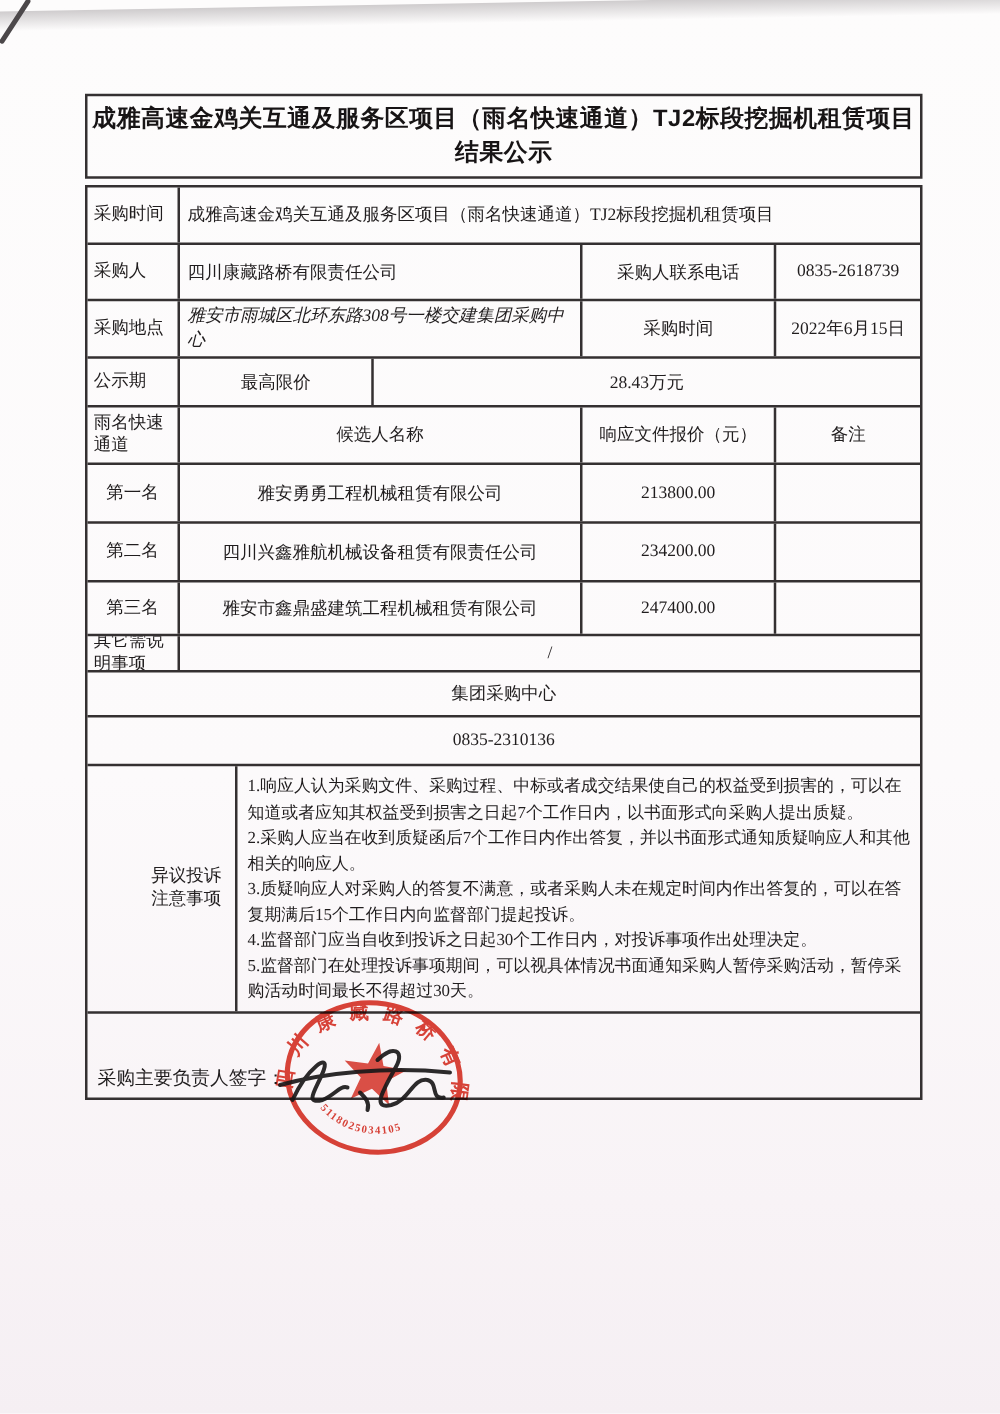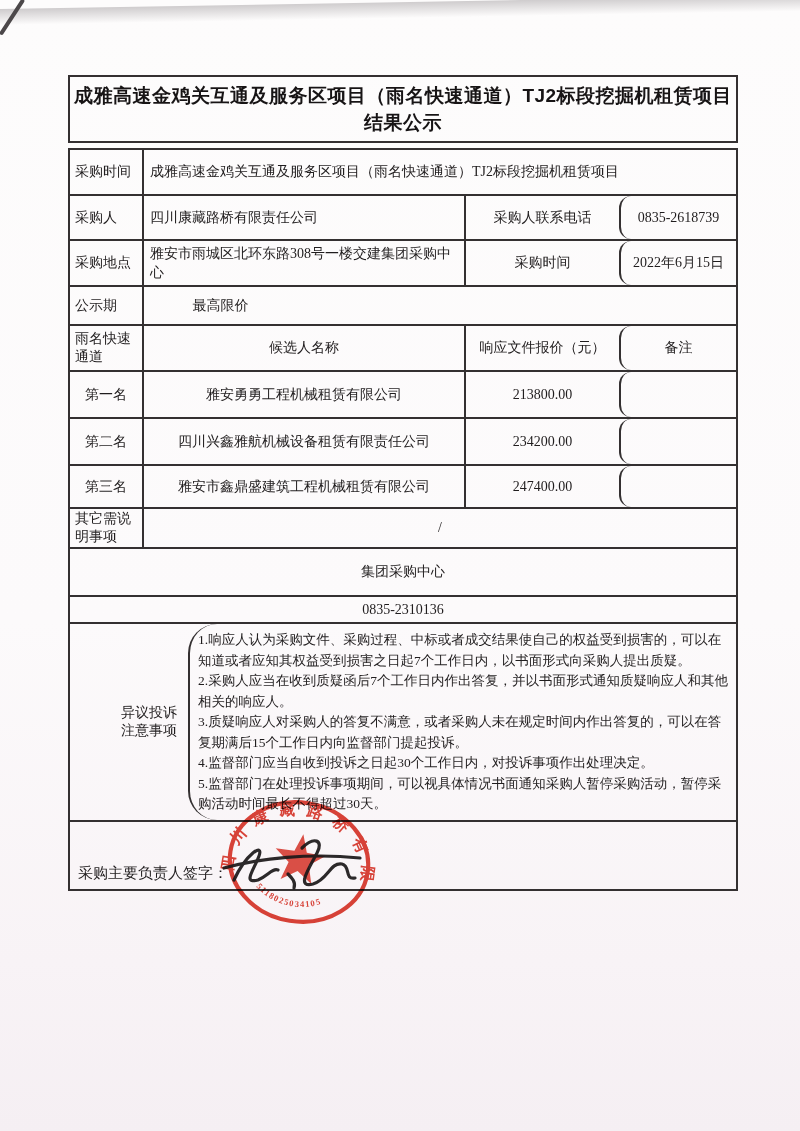--- a/index.html
+++ b/index.html
@@ -45,32 +45,32 @@
   .r:first-child { border-top:none; }
   .c {
     box-sizing:border-box; border-left:2px solid #343031;
     display:flex; align-items:center; padding:2px 6px;
     overflow:hidden;
   }
   .c:first-child { border-left:none; }
   .ca { width:72px; flex:none; padding:2px 5px; line-height:18px; }
   .cb { width:322px; flex:none; }
   .cc { width:155px; flex:none; justify-content:center; text-align:center; }
-  .cd { flex:1; justify-content:center; text-align:right;border-radius:12px; }
+  .cd { flex:1; justify-content:center; text-align:right; }
   .rest { flex:1; }
   .ctr { justify-content:center; text-align:center; }
   .lft { justify-content:flex-start; text-align:left; }
-  .wrap2 { line-height:19px; }
+  .wrap2 { line-height:19px;font-style:italic; }
   .sup-right { flex:1; display:flex; flex-direction:column; }
   .sub { display:flex; align-items:center; justify-content:center; box-sizing:border-box; }
-  .sub1 { height:48px; border-bottom:2px solid #343031; }
+  .sub1 { height:36px; border-bottom:2px solid #343031; }
   .sub2 { flex:1; }
   .obj-body {
     flex:1; display:block; padding:6px 8px 4px 8px;
-    font-size:13.5px; line-height:20.5px; text-align:left;border-radius:29px;
+    font-size:13.5px; line-height:20.5px; text-align:left;
   }
   .obj-body p { margin:0; }
   .obj-label { justify-content:center; text-align:left;margin-left:46px; }
   .sig-row .c { font-size:15px; padding-left:8px;margin-top:36px; }
   
   .seal-wrap {
     position:absolute; left:213px; top:786px; width:172px; height:152px;
     mix-blend-mode:multiply; opacity:.9; transform:rotate(9deg);
     pointer-events:none;
   }
@@ -109,20 +109,21 @@
     <div class="r" style="height:46px">
       <div class="c ca">采购地点</div>
       <div class="c cb lft wrap2">雅安市雨城区北环东路308号一楼交建集团采购中心</div>
       <div class="c cc">采购时间</div>
       <div class="c cd">2022年6月15日</div>
     </div>
 
     <div class="r" style="height:39px">
       <div class="c ca">公示期</div>
       <div class="c cc">最高限价</div>
+      <div class="c cd">28.43万元</div>
     </div>
 
     <div class="r" style="height:46px">
       <div class="c ca">雨名快速通道</div>
       <div class="c cb ctr">候选人名称</div>
       <div class="c cc">响应文件报价（元）</div>
       <div class="c cd">备注</div>
     </div>
 
     <div class="r" style="height:47px">
@@ -139,21 +140,21 @@
       <div class="c cd"></div>
     </div>
 
     <div class="r" style="height:43px">
       <div class="c ca ctr">第三名</div>
       <div class="c cb ctr">雅安市鑫鼎盛建筑工程机械租赁有限公司</div>
       <div class="c cc">247400.00</div>
       <div class="c cd"></div>
     </div>
 
-    <div class="r" style="height:40px">
+    <div class="r" style="height:29px">
       <div class="c ca">其它需说明事项</div>
       <div class="c rest ctr">/</div>
     </div>
 
     <div class="r" style="height:75px">
       <div class="sup-right">
         <div class="sub sub1">集团采购中心</div>
         <div class="sub sub2">0835-2310136</div>
       </div>
     </div>

